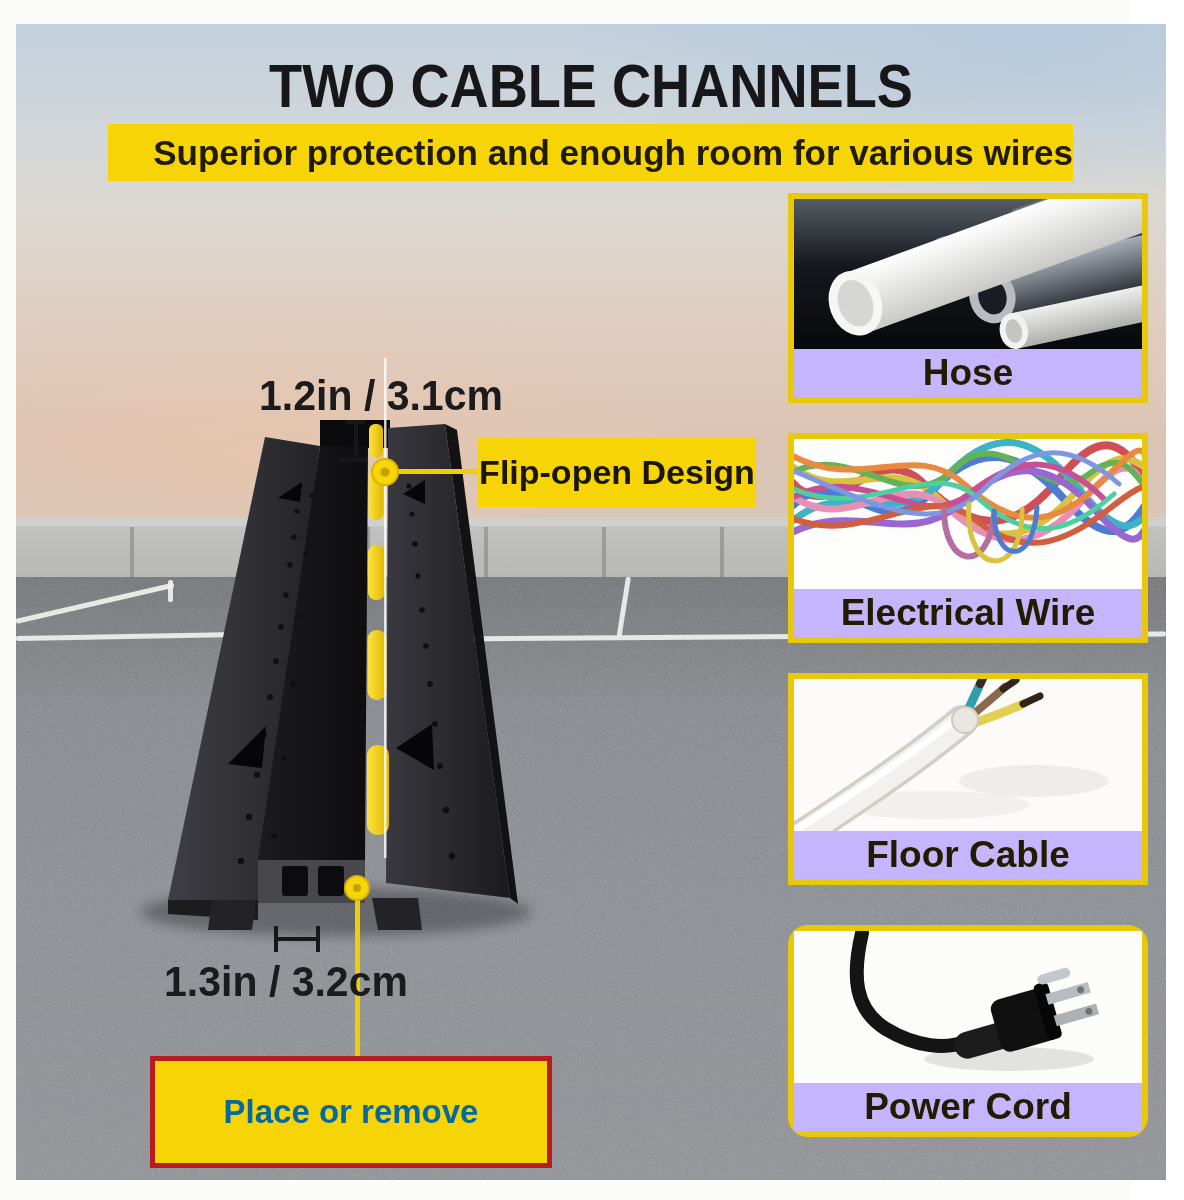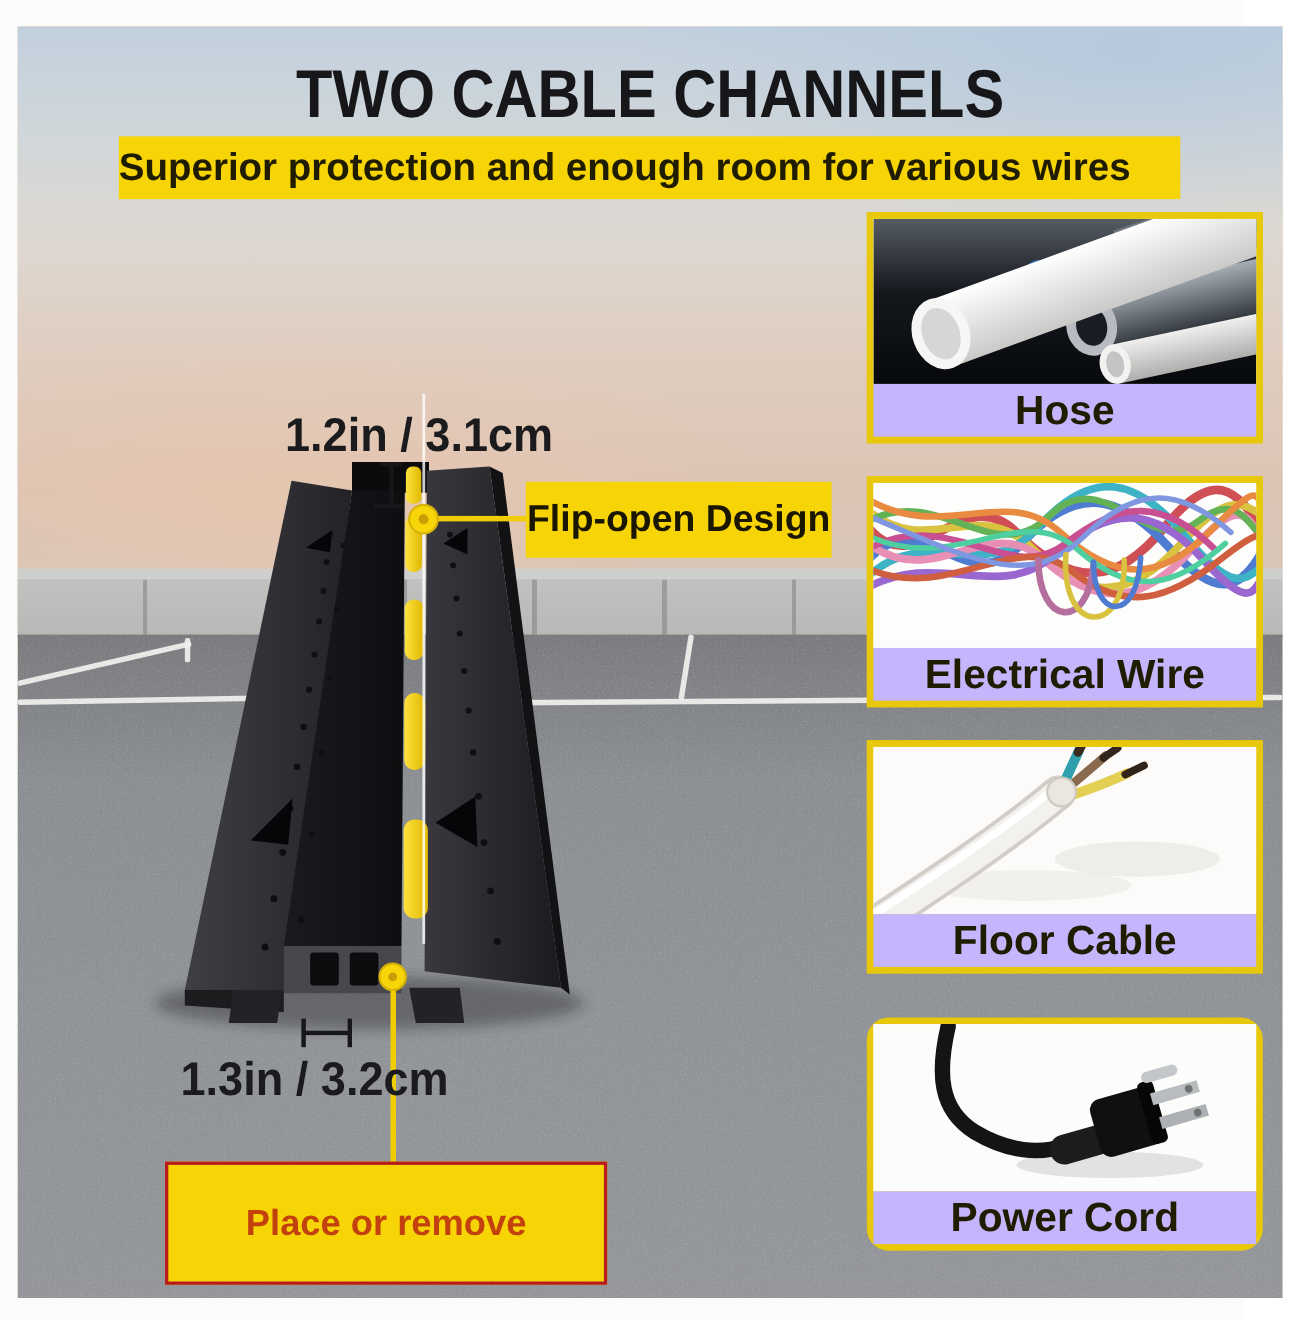--- a/index.html
+++ b/index.html
@@ -21,33 +21,33 @@
   .asphalt{position:absolute;left:0;top:553px;width:1150px;height:603px;
     background:linear-gradient(180deg,#797b7e 0,#818386 55px,#8b8e92 130px,#909397 60%,#94969a 100%);}
   .pline{position:absolute;background:rgba(242,242,240,.92);border-radius:2px;z-index:2;}
   
   .overlay{position:absolute;left:0;top:0;z-index:3;pointer-events:none;}
   
   .title{position:absolute;left:0;top:26px;width:1150px;text-align:center;z-index:5;
     font-size:57px;font-weight:bold;letter-spacing:0px;color:#17171a;
     transform:scale(.95,1.08);transform-origin:center top;}
   .banner{position:absolute;left:92px;top:100px;width:965px;height:57px;z-index:5;
-    background:#f6d406;display:flex;align-items:center;justify-content:flex-start;
+    background:#f6d406;display:flex;align-items:center;justify-content:flex-end;
     font-size:35px;font-weight:bold;color:#201c00;}
   .meas{position:absolute;z-index:4;font-size:41px;font-weight:bold;color:#1b1b1e;text-align:center;
     transform:scaleY(1.05);}
   .meas-top{left:170px;top:348px;width:390px;}
   .meas-bottom{left:80px;top:934px;width:380px;}
   .callout{position:absolute;left:462px;top:414px;width:278px;height:69px;z-index:4;
     background:#f6d406;display:flex;align-items:center;justify-content:center;
     font-size:34px;font-weight:bold;color:#1a1600;}
   .note{position:absolute;left:134px;top:1032px;width:402px;height:112px;z-index:4;
-    background:#f6d406;border:3px solid #b91c1c;box-sizing:border-box;
+    background:#f6d406;border:5px solid #b91c1c;box-sizing:border-box;
     display:flex;flex-direction:column;align-items:center;justify-content:center;
-    font-size:33px;font-weight:bold;color:#c2410c;line-height:1.28;}
+    font-size:33px;font-weight:bold;color:#0369a1;line-height:1.28;}
   
   .card{position:absolute;left:772px;width:360px;z-index:4;background:#e8c80a;
     border:6px solid #e8c80a;box-sizing:border-box;}
   .card-photo{display:block;width:348px;height:150px;background:#fff;}
   .card-label{width:348px;height:48px;background:#c4b5fd;display:flex;align-items:center;justify-content:center;
     font-size:37px;font-weight:bold;color:#201c00;}
   .card1{top:169px;height:210px;} .card2{top:409px;height:210px;}
   .card3{top:649px;height:212px;} .card4{top:901px;height:212px;border-radius:20px;}
   .card3 .card-photo,.card4 .card-photo{height:152px;}
   .card3 .card-label,.card4 .card-label{height:48px;}

